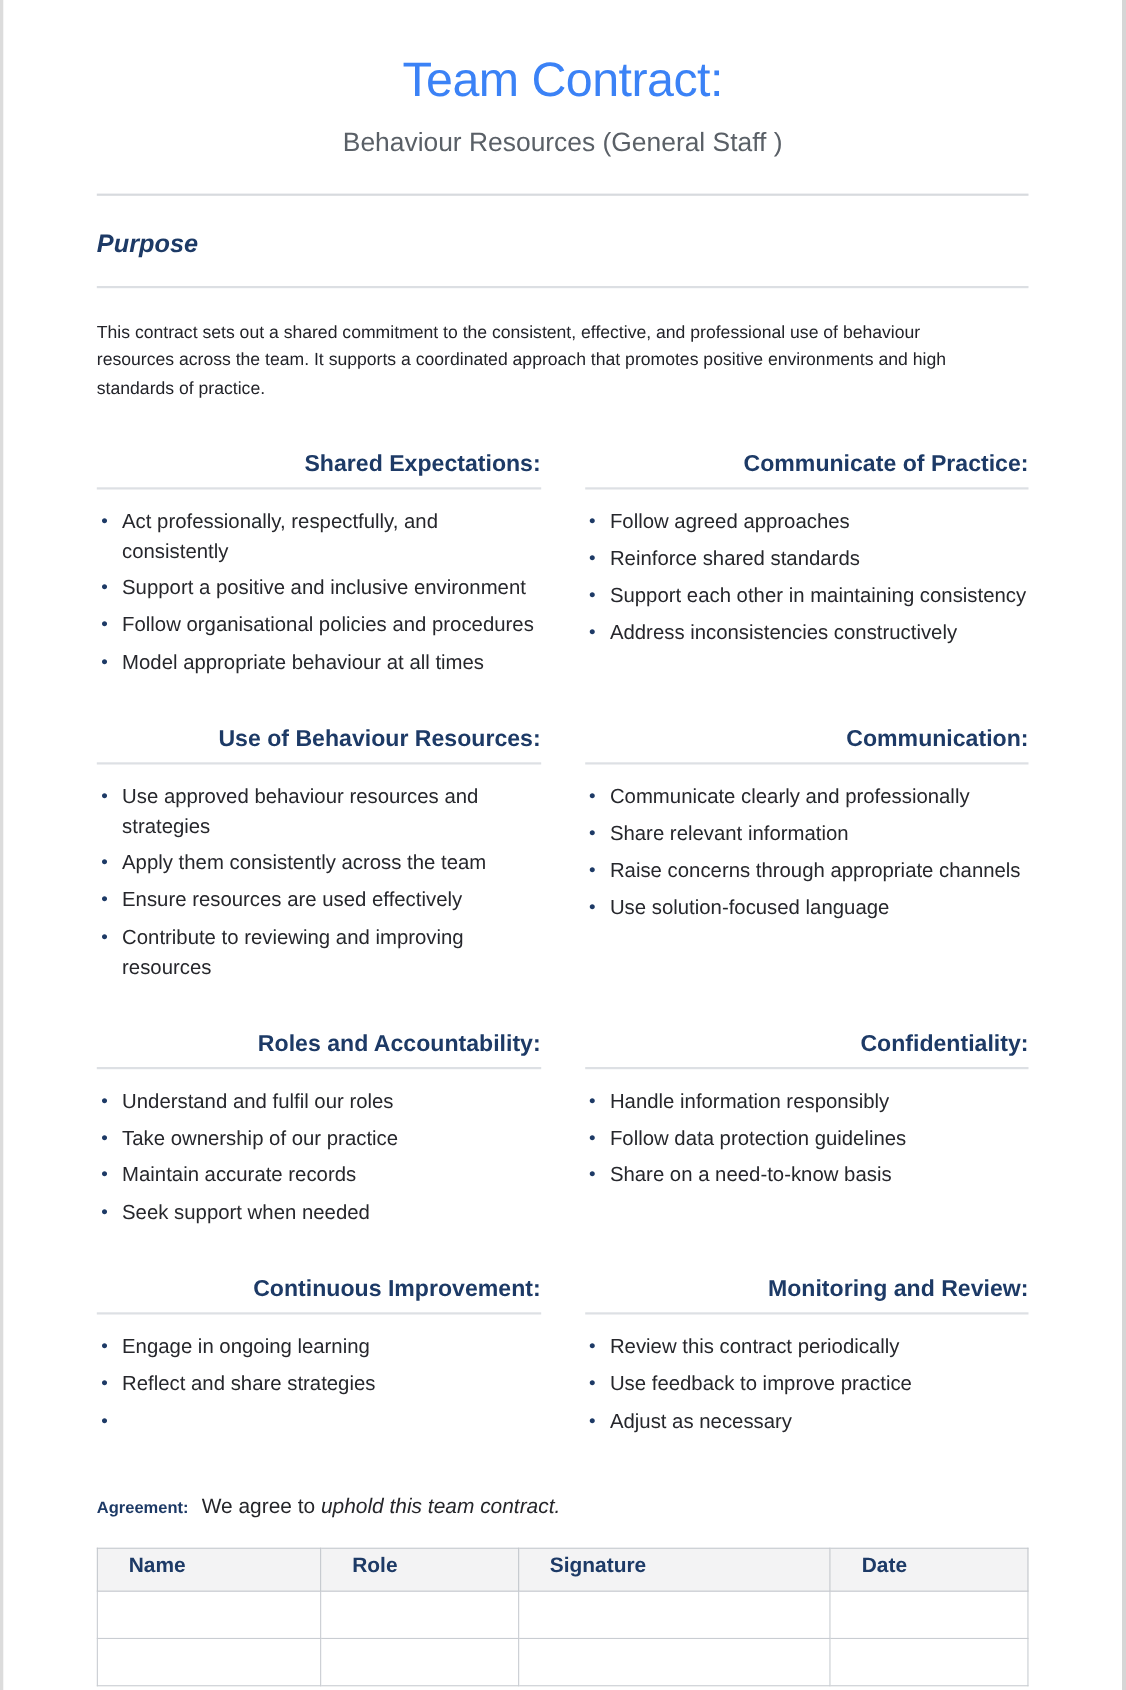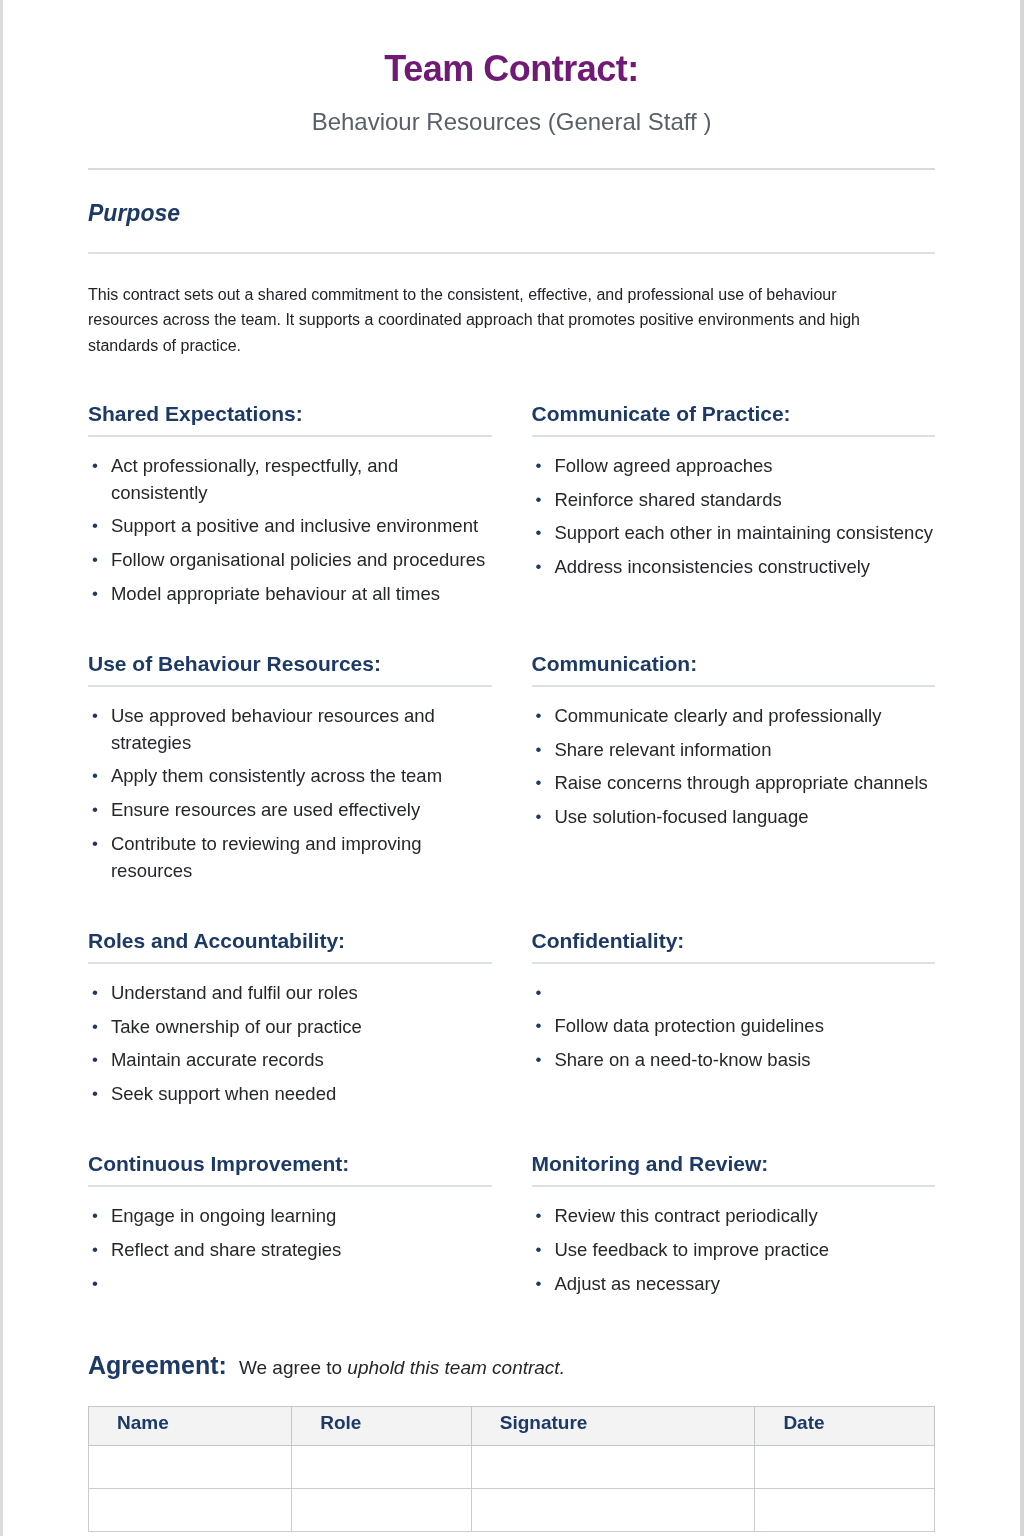--- a/index.html
+++ b/index.html
@@ -14,23 +14,23 @@
     min-height: 1536px;
     background: #ffffff;
     border-left: 3px solid #dcdcdc;
     border-right: 4px solid #d6d6d6;
     border-bottom: 3px solid #dadada;
     padding: 40px 85px 60px 85px;
     color: #25262a;
   }
   .doc-header { text-align: center; }
   .doc-title {
-    color: #701a75;
-    font-size: 36px;
-    font-weight: 700;
+    color: #3b82f6;
+    font-size: 44px;
+    font-weight: 400;
     letter-spacing: -0.5px;
     margin-top: 8px;
   }
   .doc-subtitle {
     color: #5a6067;
     font-size: 24px;
     font-weight: 400;
     margin-top: 18px;
   }
   .top-divider {
@@ -60,20 +60,21 @@
     grid-template-columns: 1fr 1fr;
     column-gap: 40px;
     row-gap: 44px;
   }
   .section-heading {
     color: #1d3a66;
     font-size: 21px;
     font-weight: 700;
     padding-bottom: 9px;
     border-bottom: 2px solid #dde0e4;
+    text-align: right;
   }
   .bullet-list {
     list-style: none;
     margin-top: 16px;
   }
   .bullet-item {
     display: flex;
     align-items: flex-start;
     font-size: 18.5px;
     line-height: 1.45;
@@ -86,21 +87,21 @@
     font-size: 17px;
     line-height: 1.55;
   }
   .run-italic { }
   .agreement {
     margin-top: 54px;
     font-size: 19px;
   }
   .agreement-label {
     color: #1d3a66;
-    font-size: 25px;
+    font-size: 15px;
     font-weight: 700;
     margin-right: 12px;
   }
   .agreement-italic { font-style: italic; }
   .sig-table {
     margin-top: 26px;
     width: 100%;
     border-collapse: collapse;
   }
   .sig-table th {
@@ -238,20 +239,21 @@
             <span class="bullet-dot">•</span>
             <span><span>Seek support when </span><span class="run-italic">needed</span></span>
           </li>
         </ul>
       </section>
       <section>
         <h3 class="section-heading">Confidentiality:</h3>
         <ul class="bullet-list">
           <li class="bullet-item">
             <span class="bullet-dot">•</span>
+            <span><span>Handle information responsibly</span></span>
           </li>
           <li class="bullet-item">
             <span class="bullet-dot">•</span>
             <span><span>Follow data protection guidelines</span></span>
           </li>
           <li class="bullet-item">
             <span class="bullet-dot">•</span>
             <span><span>Share on a </span><span class="run-italic">need</span><span>-to-know basis</span></span>
           </li>
         </ul>

